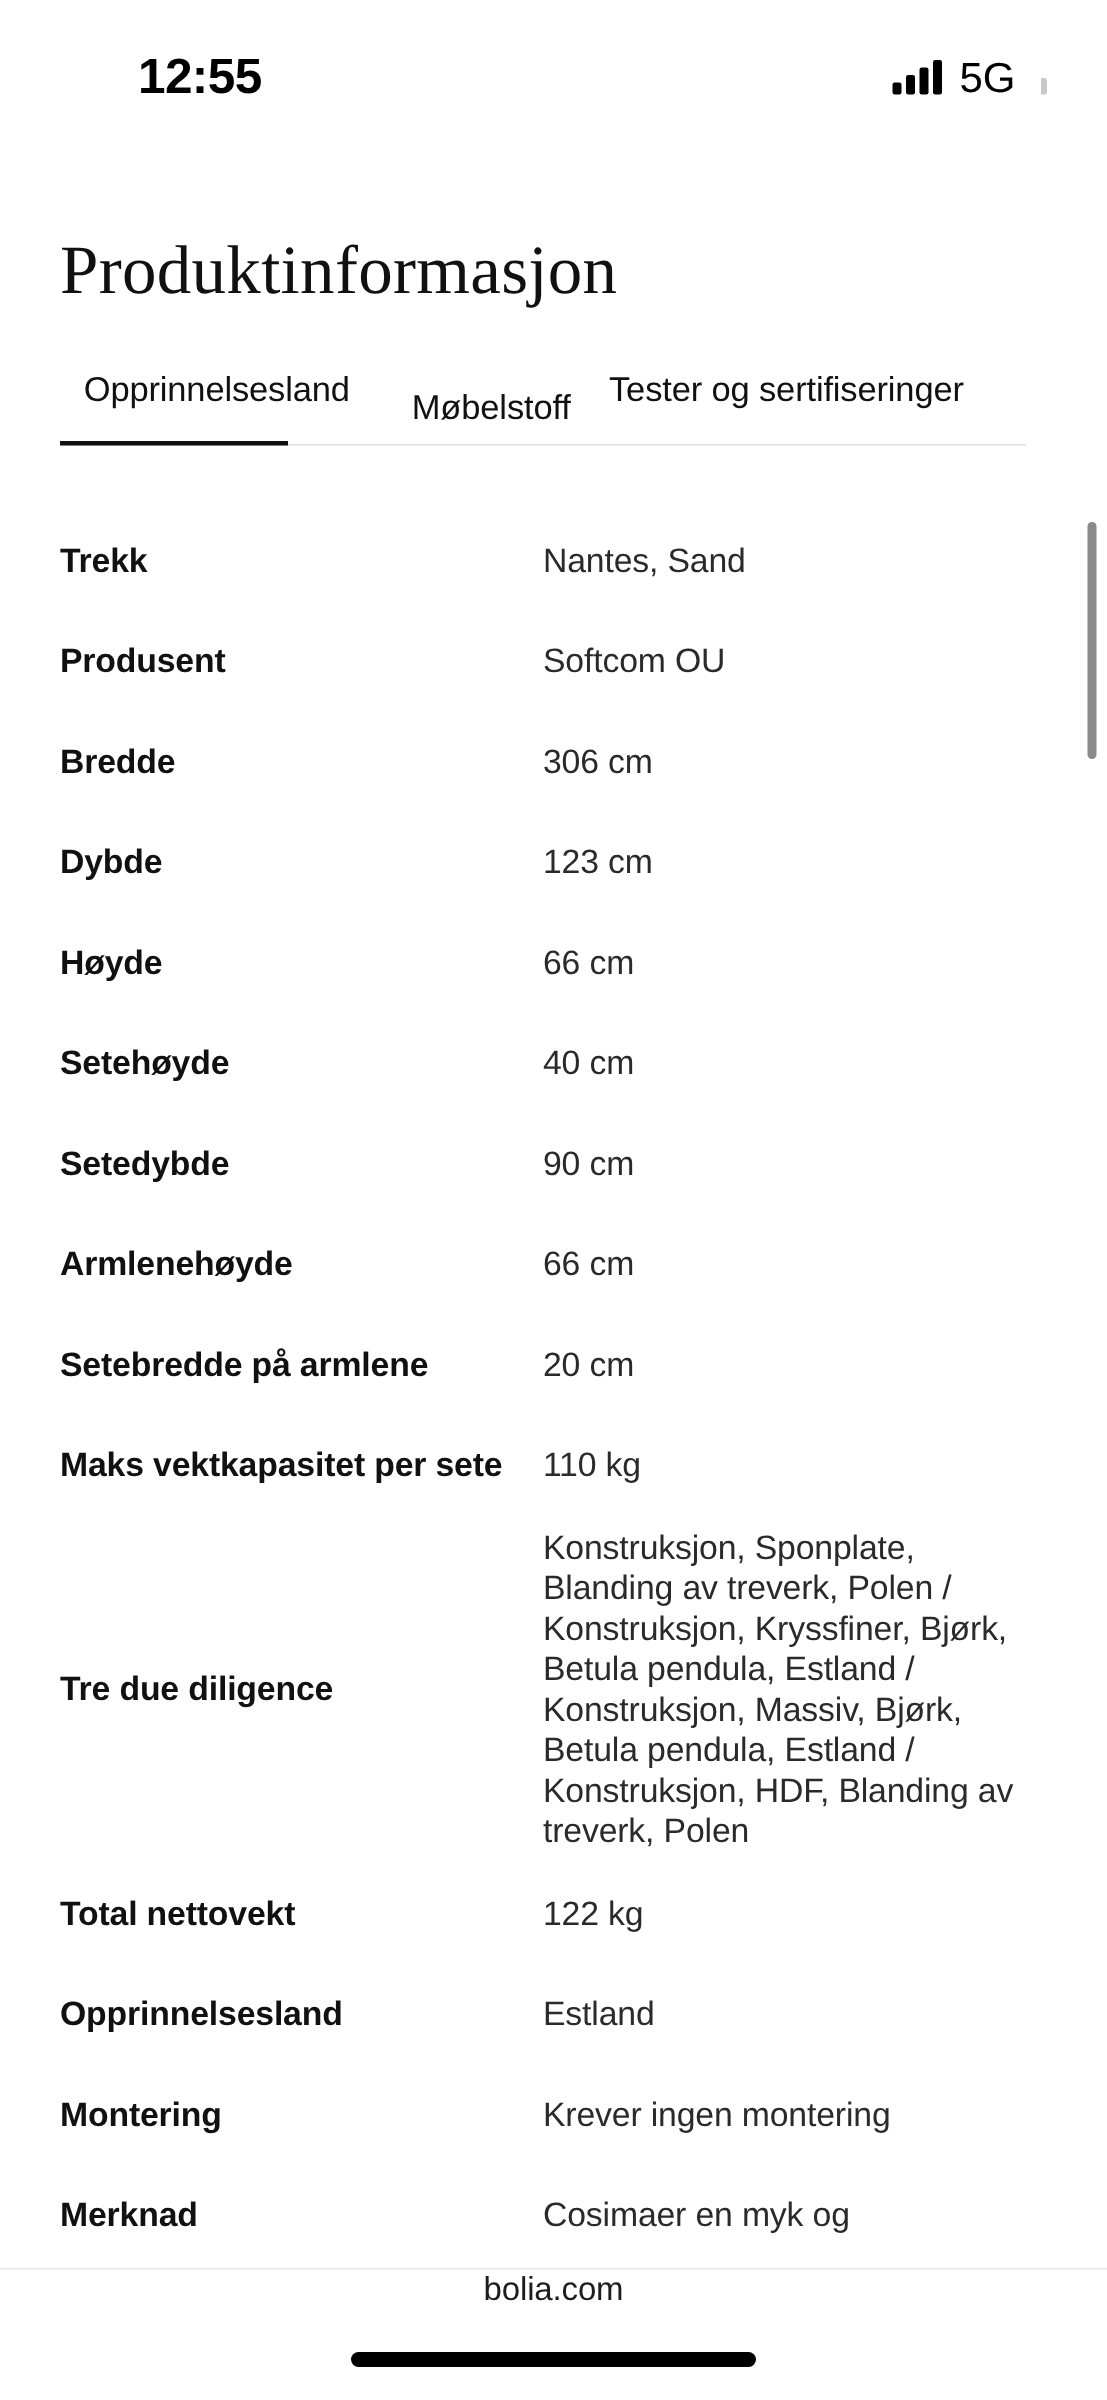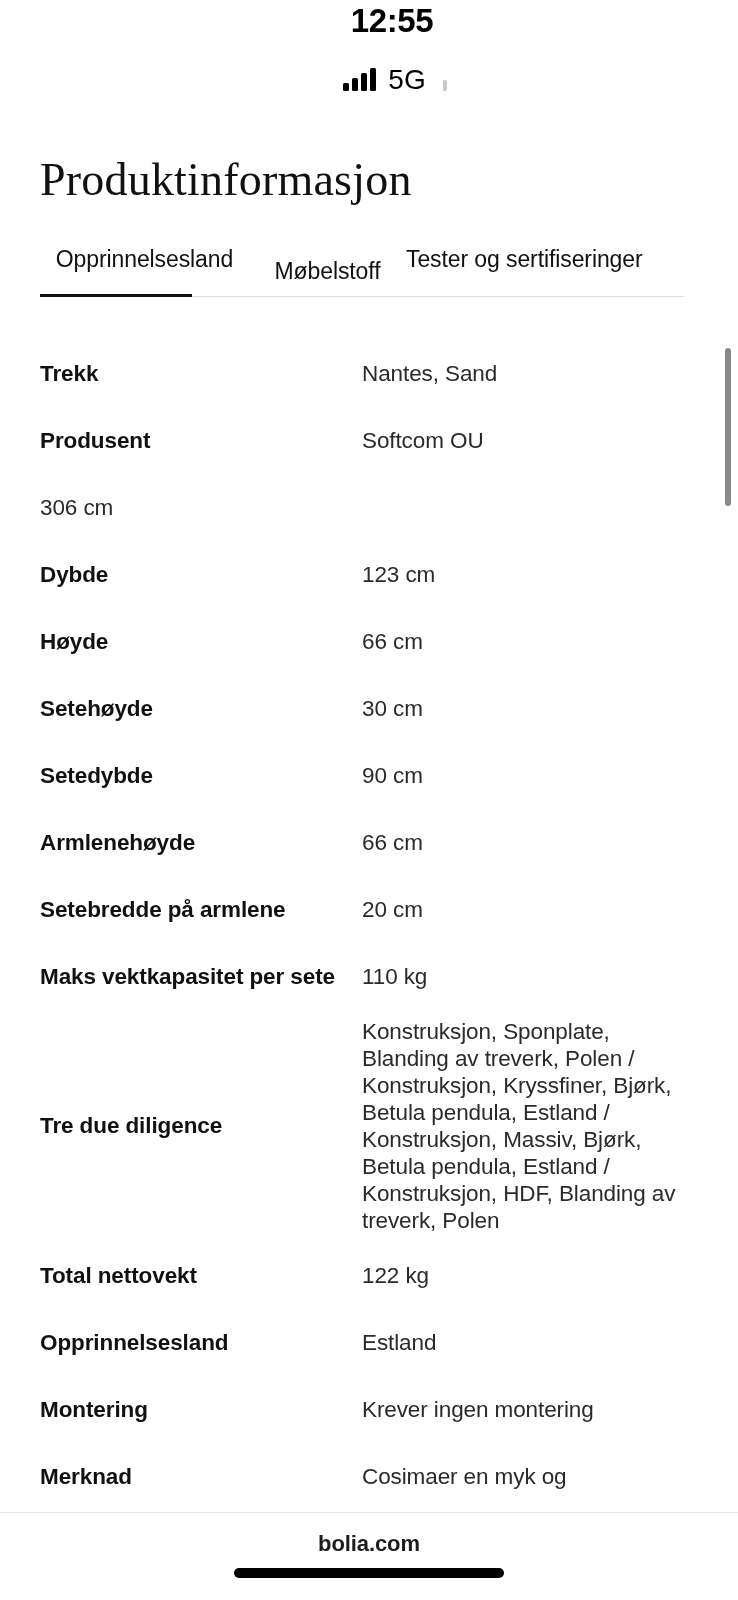--- a/index.html
+++ b/index.html
@@ -21,21 +21,20 @@
   
   .status-bar {
     position: absolute;
     top: 0; left: 0;
     width: 724px;
     height: 96px;
     display: flex;
     align-items: center;
     justify-content: space-between;
     padding: 0 32px 0 92px;
-    flex-direction: column;
   }
   .status-time {
     font-size: 33px;
     font-weight: 700;
     letter-spacing: -0.4px;
     color: #000;
     line-height: 1;
     margin-top: 4px;
   }
   .status-right {
@@ -207,22 +206,20 @@
     position: absolute;
     left: 0;
     bottom: 0;
     width: 738px;
     height: 88px;
     background: #ffffff;
     border-top: 1px solid #e6e6e6;
     display: flex;
     align-items: flex-start;
     justify-content: center;
-    padding-top: 18px;
-    font-weight: bold;
   }
   .site-label {
     font-size: 22px;
     color: #1d1d1d;
     letter-spacing: -0.1px;
   }
   .home-indicator {
     position: absolute;
     bottom: 22px;
     left: 50%;
@@ -273,33 +270,34 @@
   <div class="spec-list">
     <div class="spec-row">
       <div class="spec-label">Trekk</div>
       <div class="spec-value">Nantes, Sand</div>
     </div>
     <div class="spec-row">
       <div class="spec-label">Produsent</div>
       <div class="spec-value">Softcom OU</div>
     </div>
     <div class="spec-row">
+      <div class="spec-label">Bredde</div>
       <div class="spec-value">306 cm</div>
     </div>
     <div class="spec-row">
       <div class="spec-label">Dybde</div>
       <div class="spec-value">123 cm</div>
     </div>
     <div class="spec-row">
       <div class="spec-label">Høyde</div>
       <div class="spec-value">66 cm</div>
     </div>
     <div class="spec-row">
       <div class="spec-label">Setehøyde</div>
-      <div class="spec-value">30 cm</div>
+      <div class="spec-value">40 cm</div>
     </div>
     <div class="spec-row">
       <div class="spec-label">Setedybde</div>
       <div class="spec-value">90 cm</div>
     </div>
     <div class="spec-row">
       <div class="spec-label">Armlenehøyde</div>
       <div class="spec-value">66 cm</div>
     </div>
     <div class="spec-row">

